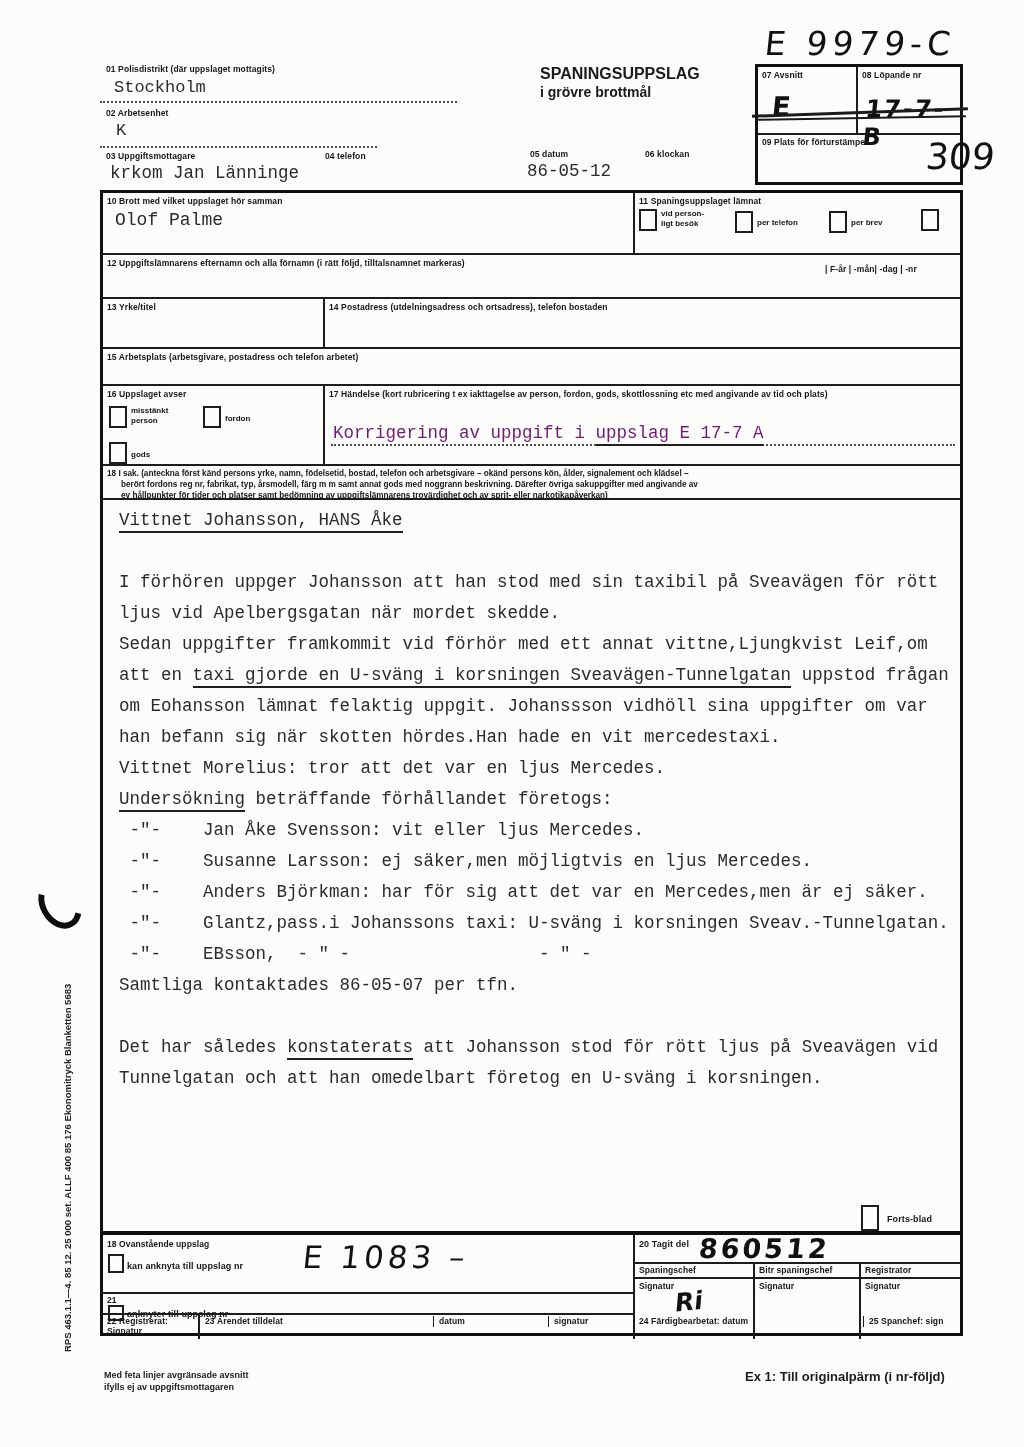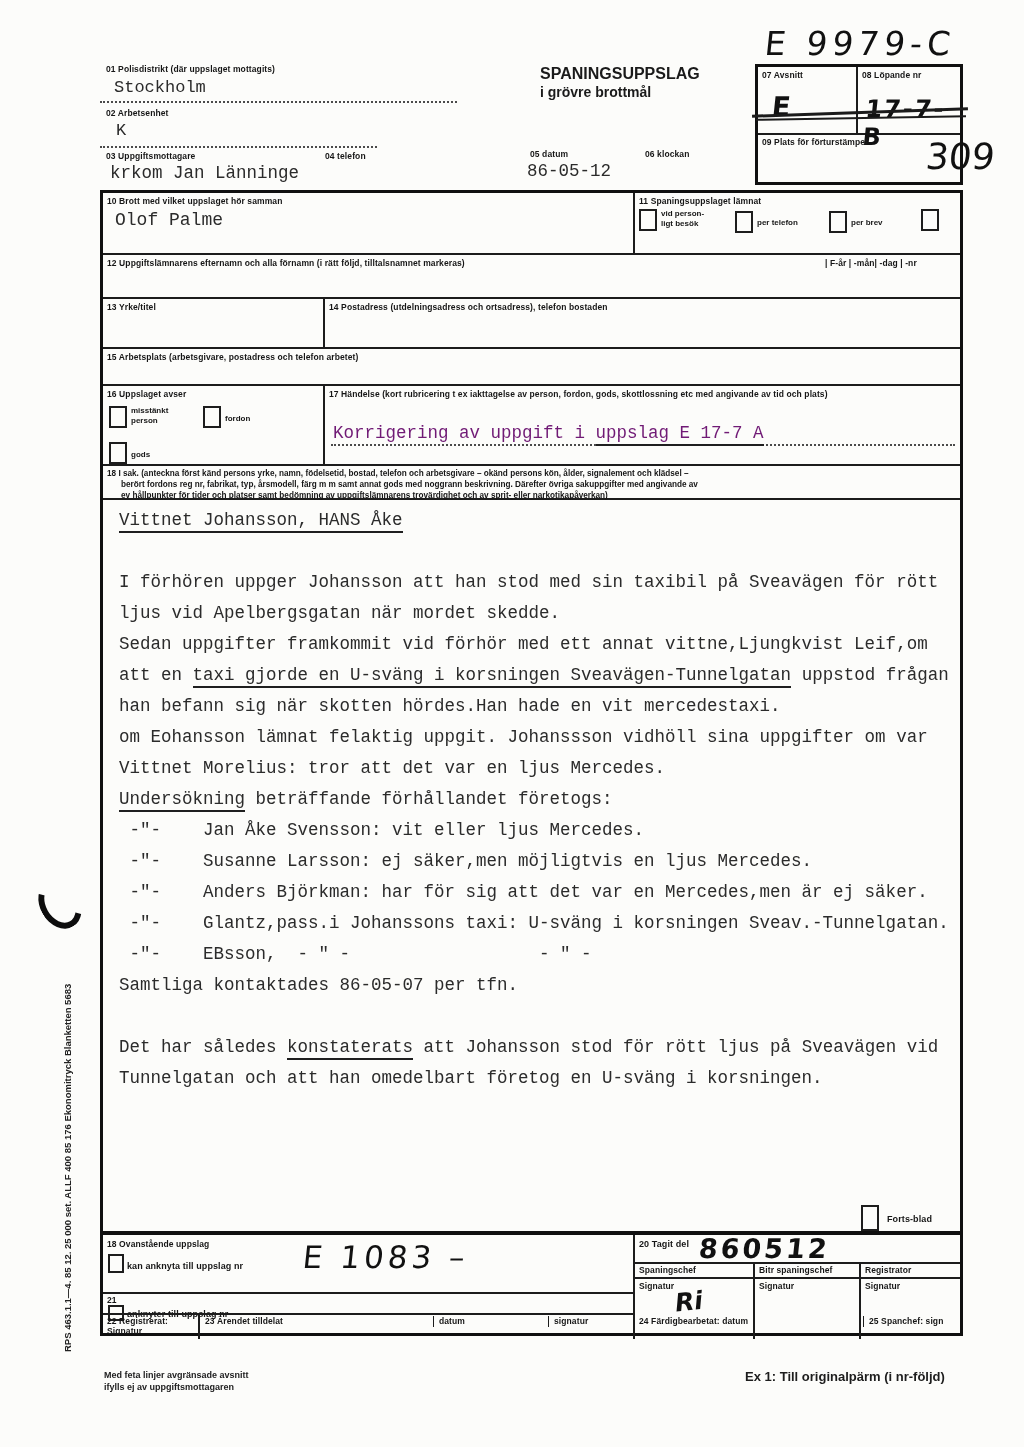--- a/index.html
+++ b/index.html
@@ -90,21 +90,21 @@
       <div class="abs lbl-sm" style="left:558px; top:26px;">ligt besök</div>
       <div class="abs cb" style="left:632px; top:18px;"></div>
       <div class="abs lbl-sm" style="left:654px; top:25px;">per telefon</div>
       <div class="abs cb" style="left:726px; top:18px;"></div>
       <div class="abs lbl-sm" style="left:748px; top:25px;">per brev</div>
       <div class="abs cb" style="left:818px; top:16px;"></div>
     </div>
 
     <div class="row" style="top:62px; height:44px; border-bottom:2px solid #1c1c1c;">
       <div class="abs lbl" style="left:4px; top:3px;">12 Uppgiftslämnarens efternamn och alla förnamn (i rätt följd, tilltalsnamnet markeras)</div>
-      <div class="abs lbl" style="left:722px; top:3px;">| F-år | -mån| -dag | -nr</div>
+      <div class="abs lbl" style="left:722px; top:9px;">| F-år | -mån| -dag | -nr</div>
     </div>
 
     <div class="row" style="top:106px; height:50px; border-bottom:2px solid #1c1c1c;">
       <div class="vline" style="left:220px; top:0; height:50px;"></div>
       <div class="abs lbl" style="left:4px; top:3px;">13 Yrke/titel</div>
       <div class="abs lbl" style="left:226px; top:3px;">14 Postadress (utdelningsadress och ortsadress), telefon bostaden</div>
     </div>
 
     <div class="row" style="top:156px; height:37px; border-bottom:2px solid #1c1c1c;">
       <div class="abs lbl" style="left:4px; top:3px;">15 Arbetsplats (arbetsgivare, postadress och telefon arbetet)</div>
@@ -131,22 +131,22 @@
       <div class="f18line">ev hållpunkter för tider och platser samt bedömning av uppgiftslämnarens trovärdighet och av sprit- eller narkotikapåverkan)</div>
     </div>
 
     <div class="row" style="top:307px; height:735px; padding:5px 0 0 16px;">
         <div class="body-line heading"><span class="u">Vittnet Johansson, HANS Åke</span></div>
         <div class="body-line">&nbsp;</div>
         <div class="body-line"><span>I förhören uppger Johansson att han stod med sin taxibil på Sveavägen för rött</span></div>
         <div class="body-line"><span>ljus vid Apelbergsgatan när mordet skedde.</span></div>
         <div class="body-line"><span>Sedan uppgifter framkommit vid förhör med ett annat vittne,Ljungkvist Leif,om</span></div>
         <div class="body-line"><span>att en </span><span class="u">taxi gjorde en U-sväng i korsningen Sveavägen-Tunnelgatan</span><span> uppstod frågan</span></div>
+        <div class="body-line"><span>om Eohansson lämnat felaktig uppgit. Johanssson vidhöll sina uppgifter om var</span></div>
         <div class="body-line"><span>han befann sig när skotten hördes.Han hade en vit mercedestaxi.</span></div>
-        <div class="body-line"><span>om Eohansson lämnat felaktig uppgit. Johanssson vidhöll sina uppgifter om var</span></div>
         <div class="body-line"><span>Vittnet Morelius: tror att det var en ljus Mercedes.</span></div>
         <div class="body-line"><span class="u">Undersökning</span><span> beträffande förhållandet företogs:</span></div>
         <div class="body-line"><span> -"-    Jan Åke Svensson: vit eller ljus Mercedes.</span></div>
         <div class="body-line"><span> -"-    Susanne Larsson: ej säker,men möjligtvis en ljus Mercedes.</span></div>
         <div class="body-line"><span> -"-    Anders Björkman: har för sig att det var en Mercedes,men är ej säker.</span></div>
         <div class="body-line"><span> -"-    Glantz,pass.i Johanssons taxi: U-sväng i korsningen Sveav.-Tunnelgatan.</span></div>
         <div class="body-line"><span> -"-    EBsson,  - " -                  - " -</span></div>
         <div class="body-line"><span>Samtliga kontaktades 86-05-07 per tfn.</span></div>
         <div class="body-line">&nbsp;</div>
         <div class="body-line"><span>Det har således </span><span class="u">konstaterats</span><span> att Johansson stod för rött ljus på Sveavägen vid</span></div>

